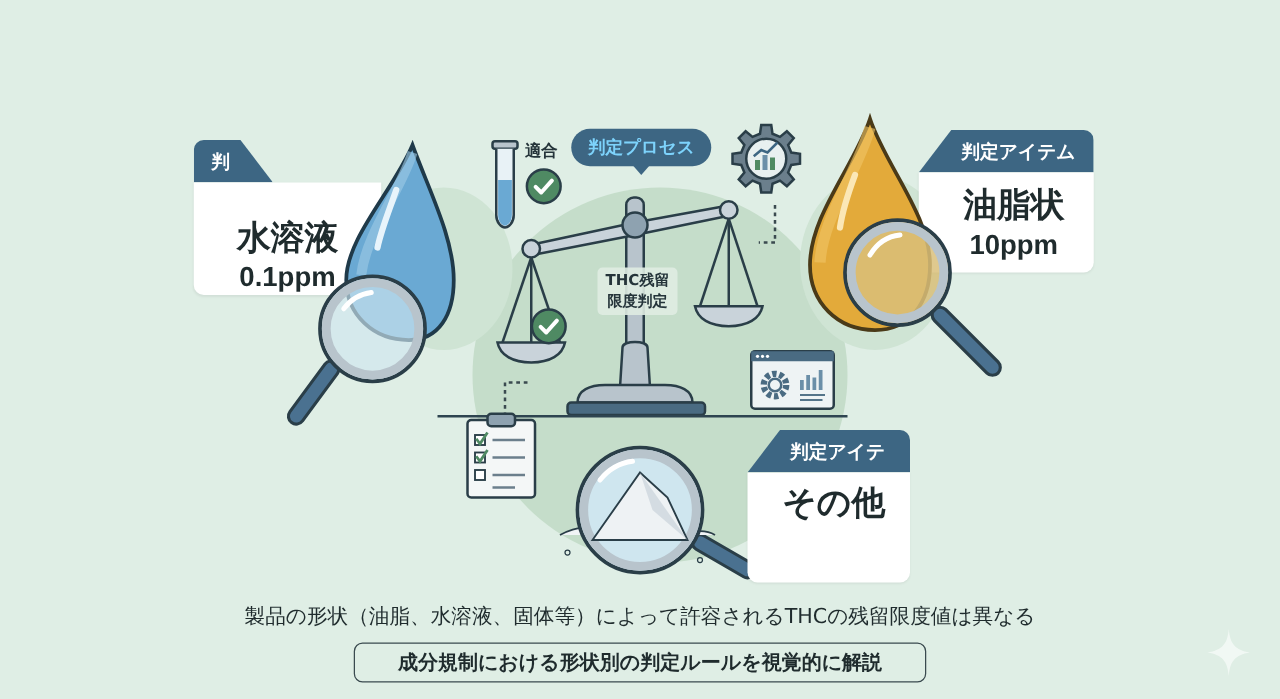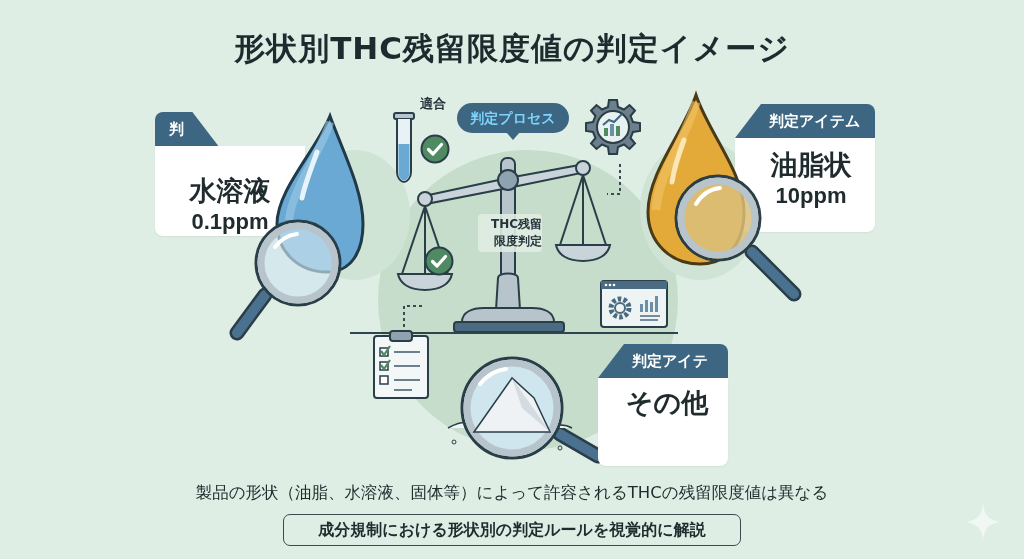--- a/index.html
+++ b/index.html
@@ -49,28 +49,28 @@
     position: absolute; left: 457px; top: 103px; width: 112px; height: 30px;
     background: #3d6683; color: #7dd3fc; border-radius: 15px;
     font-size: 14px; font-weight: bold; text-align: center; line-height: 30px;
   }
   .process-bubble::after {
     content: ""; position: absolute; left: 50%; bottom: -7px; margin-left: -7px;
     border-left: 7px solid transparent; border-right: 7px solid transparent;
     border-top: 8px solid #3d6683;
   }
   .pass-label {
-    position: absolute; left: 420px; top: 95px;
+    position: absolute; left: 420px; top: 112px;
     font-size: 13px; font-weight: bold; color: #25343a;
   }
   .scale-caption {
     position: absolute; left: 478px; top: 214px; width: 64px;
     background: rgba(223,236,226,0.9); border-radius: 4px;
     font-size: 12px; font-weight: bold; color: #25343a;
-    text-align: right; line-height: 17px; padding: 2px 0;
+    text-align: center; line-height: 17px; padding: 2px 0;
   }
   .ground-line {
     position: absolute; left: 350px; top: 332px; width: 328px; height: 2px;
     background: #2e4450;
   }
   .subtitle {
     position: absolute; left: 0; right: 0; top: 482px;
     text-align: center; font-size: 16.5px; font-weight: normal; color: #1f2b2d;
   }
   .tag-box {
@@ -80,21 +80,20 @@
     font-size: 16px; font-weight: bold; color: #1f2b2d;
     background: transparent;
   }
   svg { position: absolute; overflow: visible; }
 </style>
 </head>
 <body>
 
 <div class="stage">
 
-  <div class="title">形状別THC残留限度値の判定イメージ</div>
 
   <div class="center-glow"></div>
   <div class="side-glow" style="left:300px;top:150px;width:110px;height:130px;"></div>
   <div class="side-glow" style="left:640px;top:140px;width:120px;height:140px;"></div>
 
   <div class="label-card" style="left:155px;top:112px;">
     <div class="label-tab">判定アイテム</div>
     <div class="label-body" style="width:150px;height:90px;padding-top:28px;">
       <span class="label-name">水溶液</span>
       <span class="label-value">0.1ppm</span>
@@ -109,21 +108,21 @@
   <svg style="left:225px;top:215px;" width="120" height="130" viewBox="0 0 120 130">
     <line x1="40" y1="80" x2="12" y2="118" stroke="#2a3e48" stroke-width="15" stroke-linecap="round"></line>
     <line x1="40" y1="80" x2="12" y2="118" stroke="#4a7190" stroke-width="10" stroke-linecap="round"></line>
     <circle cx="73" cy="48" r="42" fill="#cfe6ef" fill-opacity="0.65" stroke="#2a3e48" stroke-width="3"></circle>
     <circle cx="73" cy="48" r="37" fill="none" stroke="#b8c4cc" stroke-width="7"></circle>
     <path d="M50 32 C56 24 64 20 72 19" stroke="#ffffff" stroke-width="4" fill="none" stroke-linecap="round"></path>
   </svg>
 
   <div class="label-card" style="left:735px;top:104px;">
     <div class="label-tab right-slant" style="width:140px;">判定アイテム</div>
-    <div class="label-body" style="width:140px;height:94px;padding-top:10px;padding-left:12px;">
+    <div class="label-body" style="width:140px;height:80px;padding-top:10px;padding-left:12px;">
       <span class="label-name">油脂状</span>
       <span class="label-value">10ppm</span>
     </div>
   </div>
 
   <svg style="left:640px;top:92px;" width="110" height="180" viewBox="0 0 110 180">
     <path d="M56 3 C44 40 8 80 8 120 C8 150 30 172 60 172 C88 172 104 150 104 120 C104 80 68 40 56 3 Z" fill="#e3aa3a" stroke="#4a3a18" stroke-width="3"></path>
     <path d="M56 10 C46 46 18 82 16 118" fill="none" stroke="#f0c566" stroke-width="9" opacity="0.6"></path>
     <path d="M44 48 C38 64 34 76 32 90" fill="none" stroke="#fbe7b6" stroke-width="5" stroke-linecap="round"></path>
   </svg>

